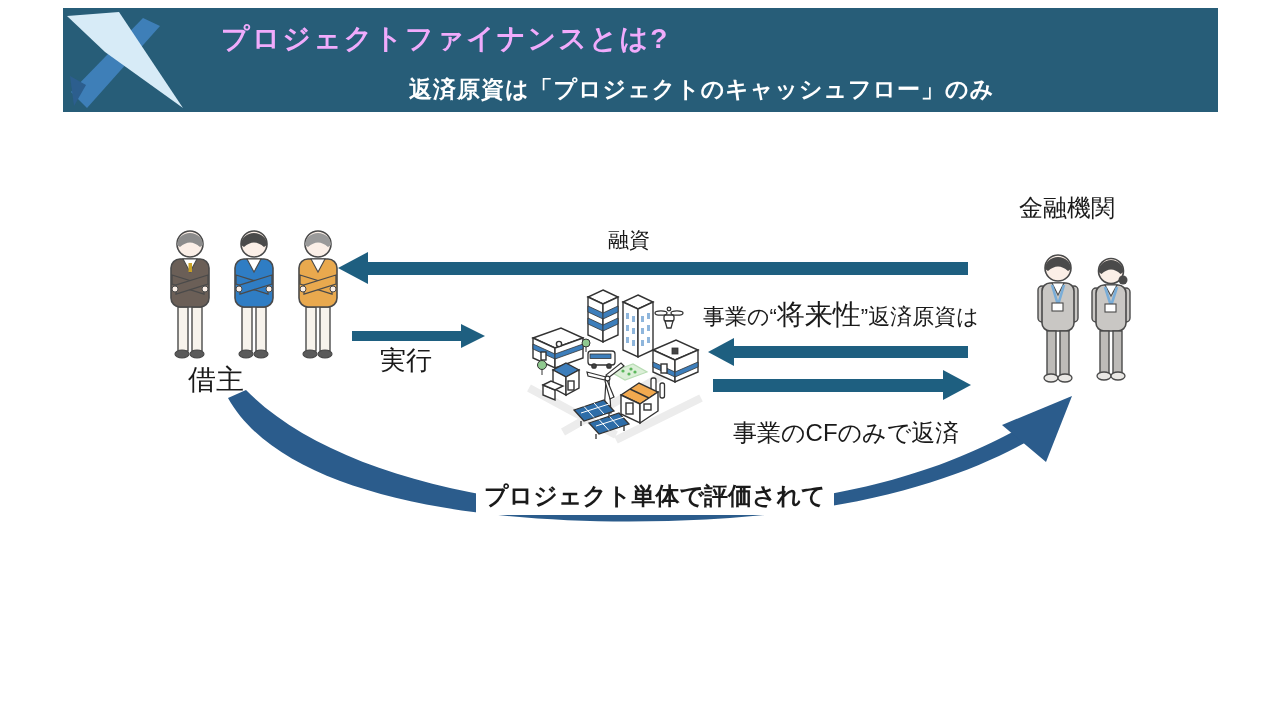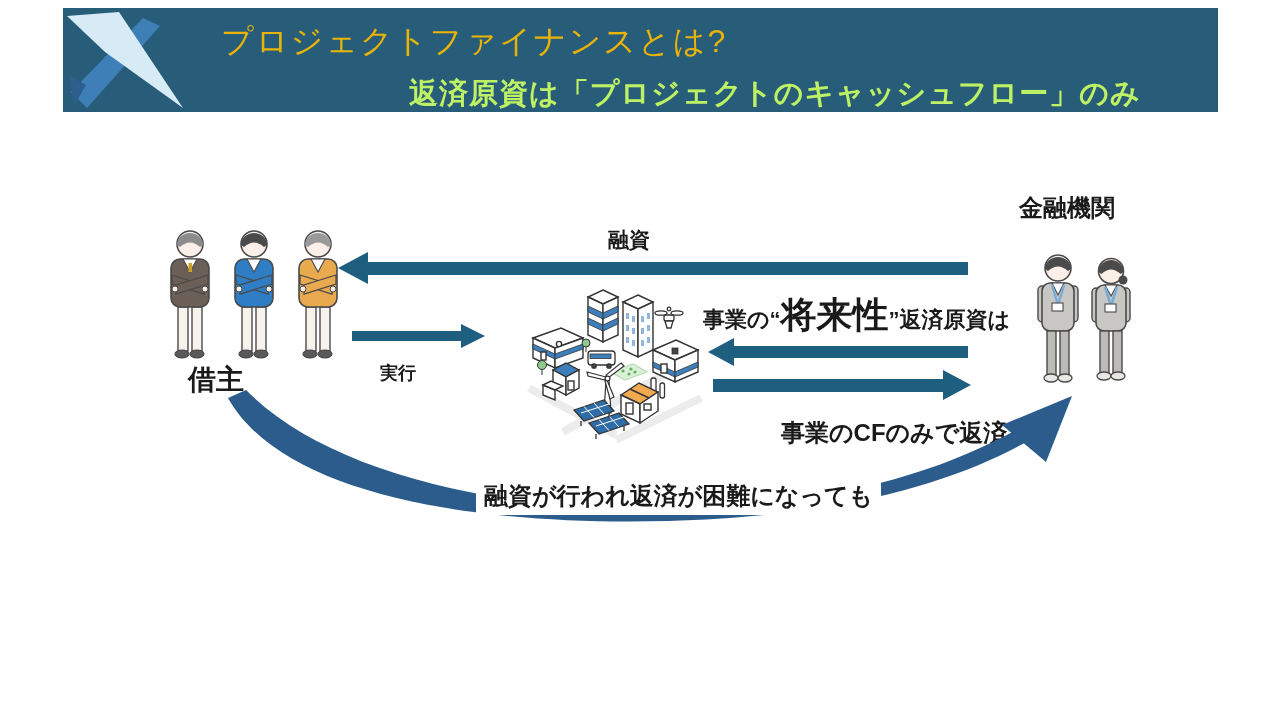--- a/index.html
+++ b/index.html
@@ -1,24 +1,24 @@
 <!DOCTYPE html>
 <html style="--header-bg: #275D78; --arrow: #1E5F80; --swoosh: #2B5C8C;"><head>
 <meta charset="utf-8">
 <style>
   html,body{margin:0;padding:0;background:#fff;}
   .slide{position:relative;width:1280px;height:720px;background:#fff;overflow:hidden;
          font-family:"Liberation Sans","DejaVu Sans",sans-serif;color:#1a1a1a;}
   
   .header{position:absolute;left:63px;top:8px;width:1155px;height:104px;background:var(--header-bg,#275D78);}
   .logo{position:absolute;left:2px;top:0;width:125px;height:104px;}
-  .title{position:absolute;left:158px;top:12px;font-size:32px;font-weight:normal;color:#eab308;letter-spacing:2px;white-space:nowrap;}
-  .subtitle{position:absolute;left:346px;top:66px;font-size:29px;font-weight:bold;color:#bef264;letter-spacing:1px;white-space:nowrap;}
-  
-  .lbl{position:absolute;font-weight:bold;white-space:nowrap;text-align:center;}
+  .title{position:absolute;left:158px;top:12px;font-size:28px;font-weight:bold;color:#f0abfc;letter-spacing:2px;white-space:nowrap;}
+  .subtitle{position:absolute;left:346px;top:66px;font-size:23px;font-weight:bold;color:#ffffff;letter-spacing:1px;white-space:nowrap;}
+  
+  .lbl{position:absolute;font-weight:normal;white-space:nowrap;text-align:center;}
   
   .arrow{position:absolute;display:flex;align-items:center;}
   .arrow .shaft{flex:1;background:var(--arrow,#1E5F80);}
   .arrow .head{width:0;height:0;border-style:solid;}
   .head-left{border-color:transparent var(--arrow,#1E5F80) transparent transparent;}
   .head-right{border-color:transparent transparent transparent var(--arrow,#1E5F80);}
   .swoosh{fill:var(--swoosh,#2B5C8C);}
   
   .note{position:absolute;left:476px;top:477px;background:#fff;padding:4px 8px;
         font-size:24px;font-weight:bold;line-height:29.5px;z-index:5;white-space:nowrap;}
@@ -103,21 +103,21 @@
     <rect x="28.5" y="43" width="3.5" height="9" fill="#C9A227"></rect>
     <use href="#p" transform="translate(64,0)" style="--suit:#2F7DC4;--hair:#4A4A4A"></use>
     <use href="#p" transform="translate(128,0)" style="--suit:#E9A94E;--hair:#9A9A9A"></use>
   </svg>
   <div class="lbl" style="left:188px;top:361px;font-size:28px;">借主</div>
 
   <div class="arrow" style="left:352px;top:324px;width:133px;height:24px;">
     <div class="shaft" style="height:10px;"></div>
     <div class="head head-right" style="border-width:12px 0 12px 24px;"></div>
   </div>
-  <div class="lbl" style="left:380px;top:361px;font-size:18px;">実行</div>
+  <div class="lbl" style="left:380px;top:343px;font-size:26px;">実行</div>
 
   <svg class="abs" style="left:521px;top:280px;" width="200" height="172" viewBox="0 0 200 172">
 
     <path d="M8,108 L95,155 M42,152 L165,82 M95,160 L180,118" stroke="#ECECEC" stroke-width="8" fill="none"></path>
 
     <g stroke="#333" stroke-width="1.4">
       <polygon points="82,10 97,17 82,24 67,17" fill="#fff"></polygon>
       <polygon points="67,17 82,24 82,62 67,55" fill="#fff"></polygon>
       <polygon points="82,24 97,17 97,55 82,62" fill="#fff"></polygon>
       <polygon points="67,26 82,33 82,39 67,32" fill="#3D7EBB" stroke-width="0.8"></polygon>
@@ -233,35 +233,35 @@
       <polygon points="68,143 98,133 108,144 78,154" fill="#2E6DA8"></polygon>
       <path d="M78,139.5 L88,150.5 M88,136 L98,147 M75,146 L103,137" stroke="#fff" stroke-width="1"></path>
       <line x1="60" y1="141" x2="60" y2="146"></line>
         <line x1="88" y1="133" x2="88" y2="138"></line>
       <line x1="75" y1="154" x2="75" y2="159"></line>
         <line x1="103" y1="146" x2="103" y2="151"></line>
     </g>
   </svg>
 
   <div class="lbl" style="left:703px;top:300px;font-size:22px;line-height:30px;">
-    <span>事業の“</span><span style="font-size:36px;">将来性</span><span>”返済原資は</span>
+    <span>事業の“</span><span style="font-size:28px;">将来性</span><span>”返済原資は</span>
   </div>
   <div class="arrow" style="left:708px;top:338px;width:260px;height:28px;">
     <div class="head head-left" style="border-width:14px 26px 14px 0;"></div>
     <div class="shaft" style="height:12px;"></div>
   </div>
 
   <div class="arrow" style="left:713px;top:370px;width:258px;height:30px;">
     <div class="shaft" style="height:13px;"></div>
     <div class="head head-right" style="border-width:15px 0 15px 28px;"></div>
   </div>
-  <div class="lbl" style="left:733px;top:417px;font-size:24px;margin-left:48px;">事業のCFのみで返済</div>
+  <div class="lbl" style="left:733px;top:417px;font-size:24px;">事業のCFのみで返済</div>
 
   <svg class="abs" style="left:0;top:0;z-index:1;pointer-events:none;" width="1280" height="720" viewBox="0 0 1280 720">
     <path class="swoosh" d="M228,398 C282,494 470,526 668,521 C856,516 962,478 1030,440 L1020,428 C955,464 852,506 668,509 C492,512 324,470 246,390 Z"></path>
     <polygon class="swoosh" points="1072,396 1002,425 1046,462"></polygon>
   </svg>
 
   <div class="note">
-    <div>融資が行われ返済が困難になっても</div>
+    <div>プロジェクト単体で評価されて</div>
   </div>
 
 </div>
 
 </body></html>

